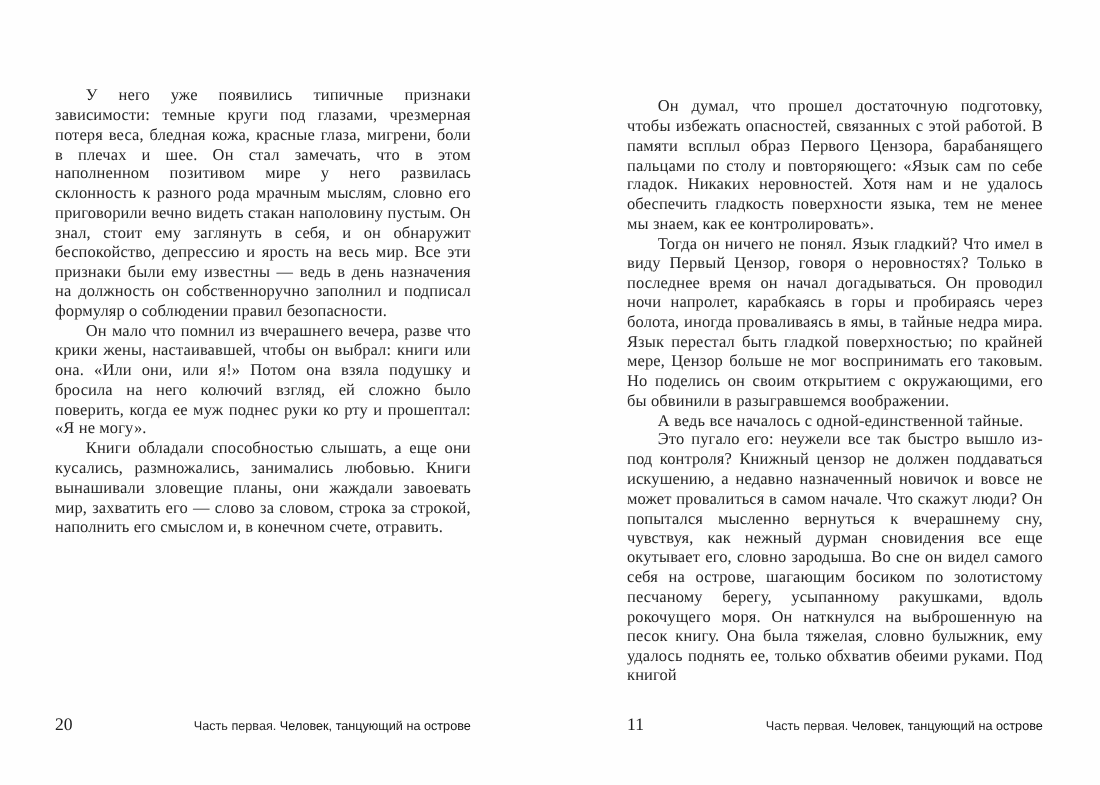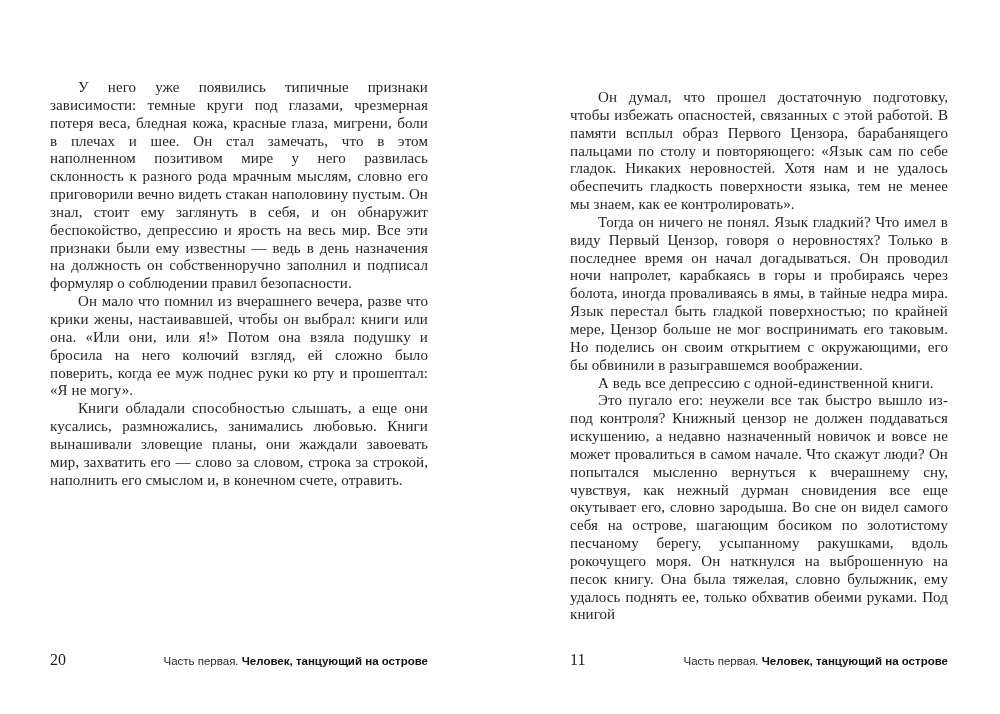--- a/index.html
+++ b/index.html
@@ -59,21 +59,21 @@
     font-size: 16px;
     color: #1d1d1d;
   }
   .running {
     font-family: "Liberation Sans", sans-serif;
     font-size: 11.5px;
     color: #2a2a2a;
     white-space: nowrap;
   }
   .running .bold {
-    font-weight: 700;
+    font-weight: 400;
     color: #111;
   }
 </style>
 </head>
 <body>
 
 <div class="canvas">
 
   <section class="page left">
     <div class="body">
@@ -84,21 +84,21 @@
     <div class="pagefooter">
       <span class="pagenum">20</span>
       <span class="running"><span>Часть первая.</span> <span class="bold">Человек, танцующий на острове</span></span>
     </div>
   </section>
 
   <section class="page right">
     <div class="body">
         <p class="para scene-break" lang="ru">Он думал, что прошел достаточную подготовку, чтобы избежать опасностей, связанных с этой работой. В памяти всплыл образ Первого Цензора, барабанящего пальцами по столу и повторяющего: «Язык сам по себе гладок. Никаких неровностей. Хотя нам и не удалось обеспечить гладкость поверхности языка, тем не менее мы знаем, как ее контролировать».</p>
         <p class="para" lang="ru">Тогда он ничего не понял. Язык гладкий? Что имел в виду Первый Цензор, говоря о неровностях? Только в последнее время он начал догадываться. Он проводил ночи напролет, карабкаясь в горы и пробираясь через болота, иногда проваливаясь в ямы, в тайные недра мира. Язык перестал быть гладкой поверхностью; по крайней мере, Цензор больше не мог воспринимать его таковым. Но поделись он своим открытием с окружающими, его бы обвинили в разыгравшемся воображении.</p>
-        <p class="para" lang="ru">А ведь все депрессию с одной-единственной книги.</p>
+        <p class="para" lang="ru">А ведь все началось с одной-единственной тайные.</p>
         <p class="para" lang="ru">Это пугало его: неужели все так быстро вышло из-под контроля? Книжный цензор не должен поддаваться искушению, а недавно назначенный новичок и вовсе не может провалиться в самом начале. Что скажут люди? Он попытался мысленно вернуться к вчерашнему сну, чувствуя, как нежный дурман сновидения все еще окутывает его, словно зародыша. Во сне он видел самого себя на острове, шагающим босиком по золотистому песчаному берегу, усыпанному ракушками, вдоль рокочущего моря. Он наткнулся на выброшенную на песок книгу. Она была тяжелая, словно булыжник, ему удалось поднять ее, только обхватив обеими руками. Под книгой</p>
       </div>
     <div class="pagefooter">
       <span class="pagenum">11</span>
       <span class="running"><span>Часть первая.</span> <span class="bold">Человек, танцующий на острове</span></span>
     </div>
   </section>
 
 </div>
 

